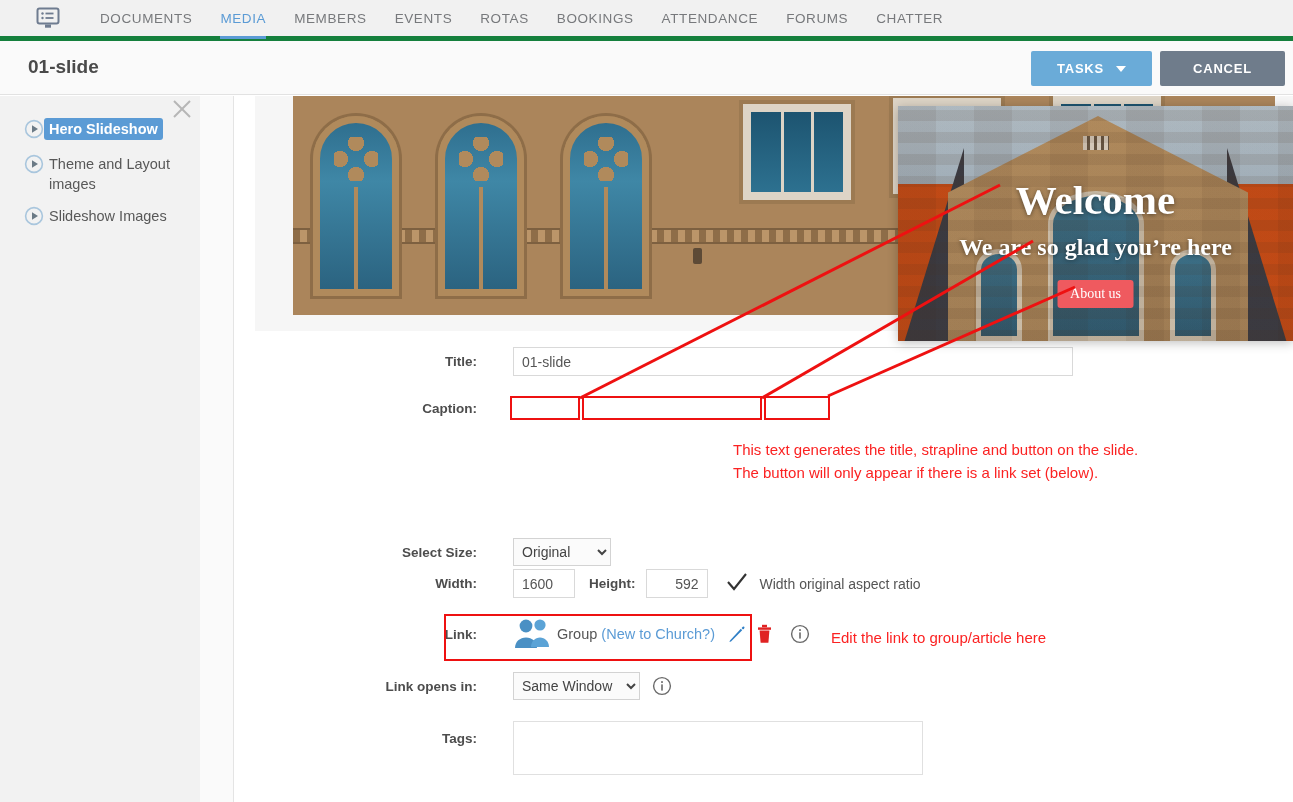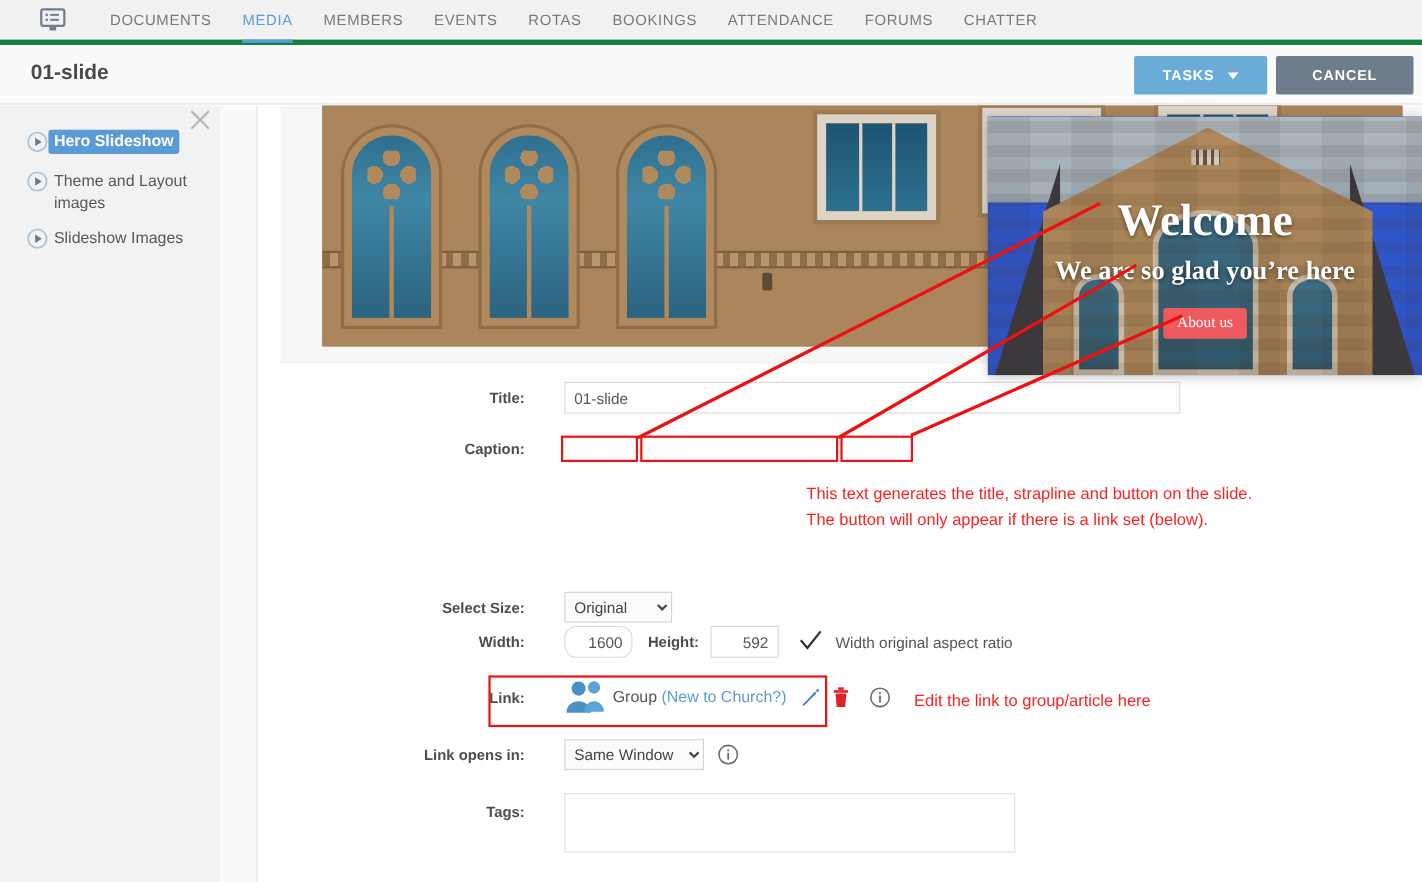--- a/index.html
+++ b/index.html
@@ -173,21 +173,21 @@
     position: absolute; right: 0; top: 60px; width: 120px; height: 82px;
     background: #231f1c;
   }
 
   
   .slide-overlay {
     position: absolute; left: 898px; top: 106px;
     width: 395px; height: 235px;
     overflow: hidden;
     box-shadow: 0 2px 10px rgba(0,0,0,.25);
-    background: #1d4ed8;
+    background: #c2410c;
   }
   .ov-sky {
     position: absolute; left: 0; top: 0; right: 0; height: 78px;
     background: linear-gradient(180deg,#aebfcd 0%, #9fb3c4 100%);
   }
   .ov-gable {
     position: absolute; left: 50px; top: 10px; width: 300px; height: 225px;
     background: linear-gradient(175deg,#b08a5c, #9c7a52);
     clip-path: polygon(50% 0%, 100% 34%, 100% 100%, 0% 100%, 0% 34%);
   }
@@ -423,21 +423,21 @@
         <div class="flabel" style="width:242px; padding-top:12px;">Caption:</div>
       </div>
 
       <div class="frow" style="left:0; top:442px;">
         <div class="flabel" style="width:242px;">Select Size:</div>
         <select class="fselect" style="margin-left:36px; width:98px;"><option value="Original">Original</option></select>
       </div>
 
       <div class="frow" style="left:0; top:473px;">
         <div class="flabel" style="width:242px;">Width:</div>
-        <input class="finput" style="margin-left: 36px; width: 62px; height: 29px; text-align: right; border-radius: 11px;" value="1600">
+        <input class="finput" style="margin-left: 36px; width: 62px; height: 29px; text-align: left;" value="1600">
         <div class="flabel" style="margin-left:14px;">Height:</div>
         <input class="finput" style="margin-left: 10px; width: 62px; height: 29px; text-align: right;" value="592">
         <span class="tick" style="margin-left:18px;">
           <svg width="22" height="20" viewBox="0 0 22 20">
             <polyline points="2,10 8,17 20,2" fill="none" stroke="#333" stroke-width="2.1"></polyline>
           </svg>
         </span>
         <span class="chk-label" style="margin-left:12px;">Width original aspect ratio</span>
       </div>
 

